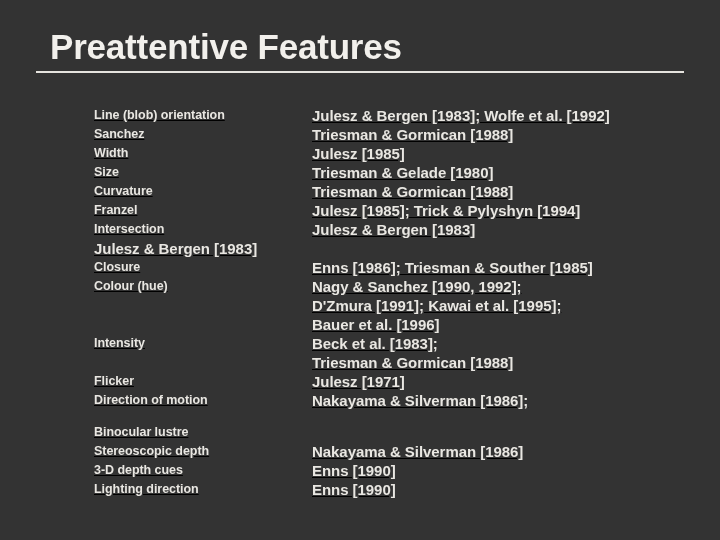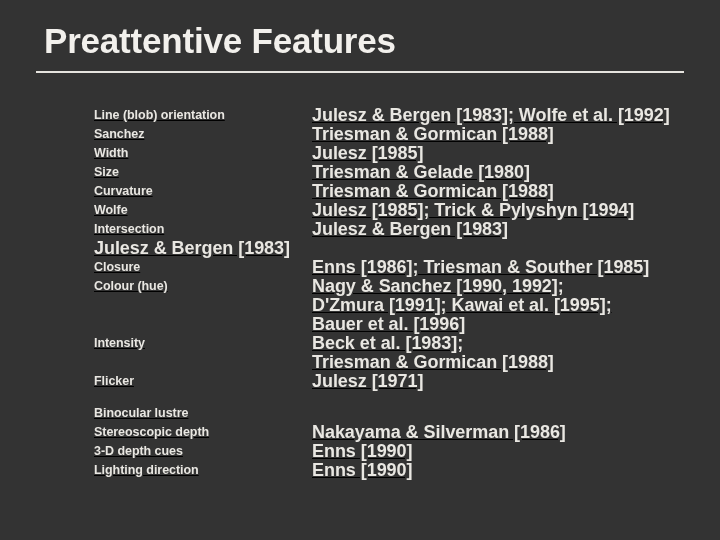--- a/index.html
+++ b/index.html
@@ -25,21 +25,21 @@
   .title-block {
     position: absolute;
     left: 0;
     top: 0;
     width: 720px;
   }
   .slide-title {
     position: absolute;
     left: 40px;
     top: 16px;
-    margin: 4px;
+    margin: 10px;
     font-size: 35px;
     line-height: 42px;
     font-weight: bold;
     color: #f2f0ec;
     letter-spacing: -0.2px;
     white-space: nowrap;
   }
   .title-rule {
     position: absolute;
     left: 36px;
@@ -72,21 +72,21 @@
     flex: 0 0 218px;
     width: 218px;
     font-size: 12.5px;
     font-weight: bold;
     color: #e9e7e2;
     letter-spacing: -0.05px;
     overflow: visible;
   }
   .feature-ref {
     flex: 0 0 auto;
-    font-size: 18px;
+    font-size: 15px;
     font-weight: bold;
     color: #e9e7e2;
     letter-spacing: -0.05px;
   }
   .feature-ref.empty,
   .feature-name.empty {
     color: transparent;
   }
 </style>
 </head>
@@ -114,21 +114,21 @@
       </div>
       <div class="feature-row">
         <div class="feature-name">Size</div>
         <div class="feature-ref">Triesman &amp; Gelade [1980]</div>
       </div>
       <div class="feature-row">
         <div class="feature-name">Curvature</div>
         <div class="feature-ref">Triesman &amp; Gormican [1988]</div>
       </div>
       <div class="feature-row">
-        <div class="feature-name">Wolfe</div>
+        <div class="feature-name">Franzel</div>
         <div class="feature-ref">Julesz [1985]; Trick &amp; Pylyshyn [1994]</div>
       </div>
       <div class="feature-row">
         <div class="feature-name">Intersection</div>
         <div class="feature-ref">Julesz &amp; Bergen [1983]</div>
       </div>
       <div class="feature-row">
         <div class="feature-ref">Julesz &amp; Bergen [1983]</div>
       </div>
       <div class="feature-row">
@@ -152,20 +152,24 @@
         <div class="feature-ref">Beck et al. [1983];</div>
       </div>
       <div class="feature-row">
         <div class="feature-name empty"></div>
         <div class="feature-ref">Triesman &amp; Gormican [1988]</div>
       </div>
       <div class="feature-row">
         <div class="feature-name">Flicker</div>
         <div class="feature-ref">Julesz [1971]</div>
       </div>
+      <div class="feature-row">
+        <div class="feature-name">Direction of motion</div>
+        <div class="feature-ref">Nakayama &amp; Silverman [1986];</div>
+      </div>
       <div class="feature-row spacer">
         <div class="feature-name empty"></div>
         <div class="feature-ref empty"></div>
       </div>
       <div class="feature-row">
         <div class="feature-name">Binocular lustre</div>
       </div>
       <div class="feature-row">
         <div class="feature-name">Stereoscopic depth</div>
         <div class="feature-ref">Nakayama &amp; Silverman [1986]</div>

